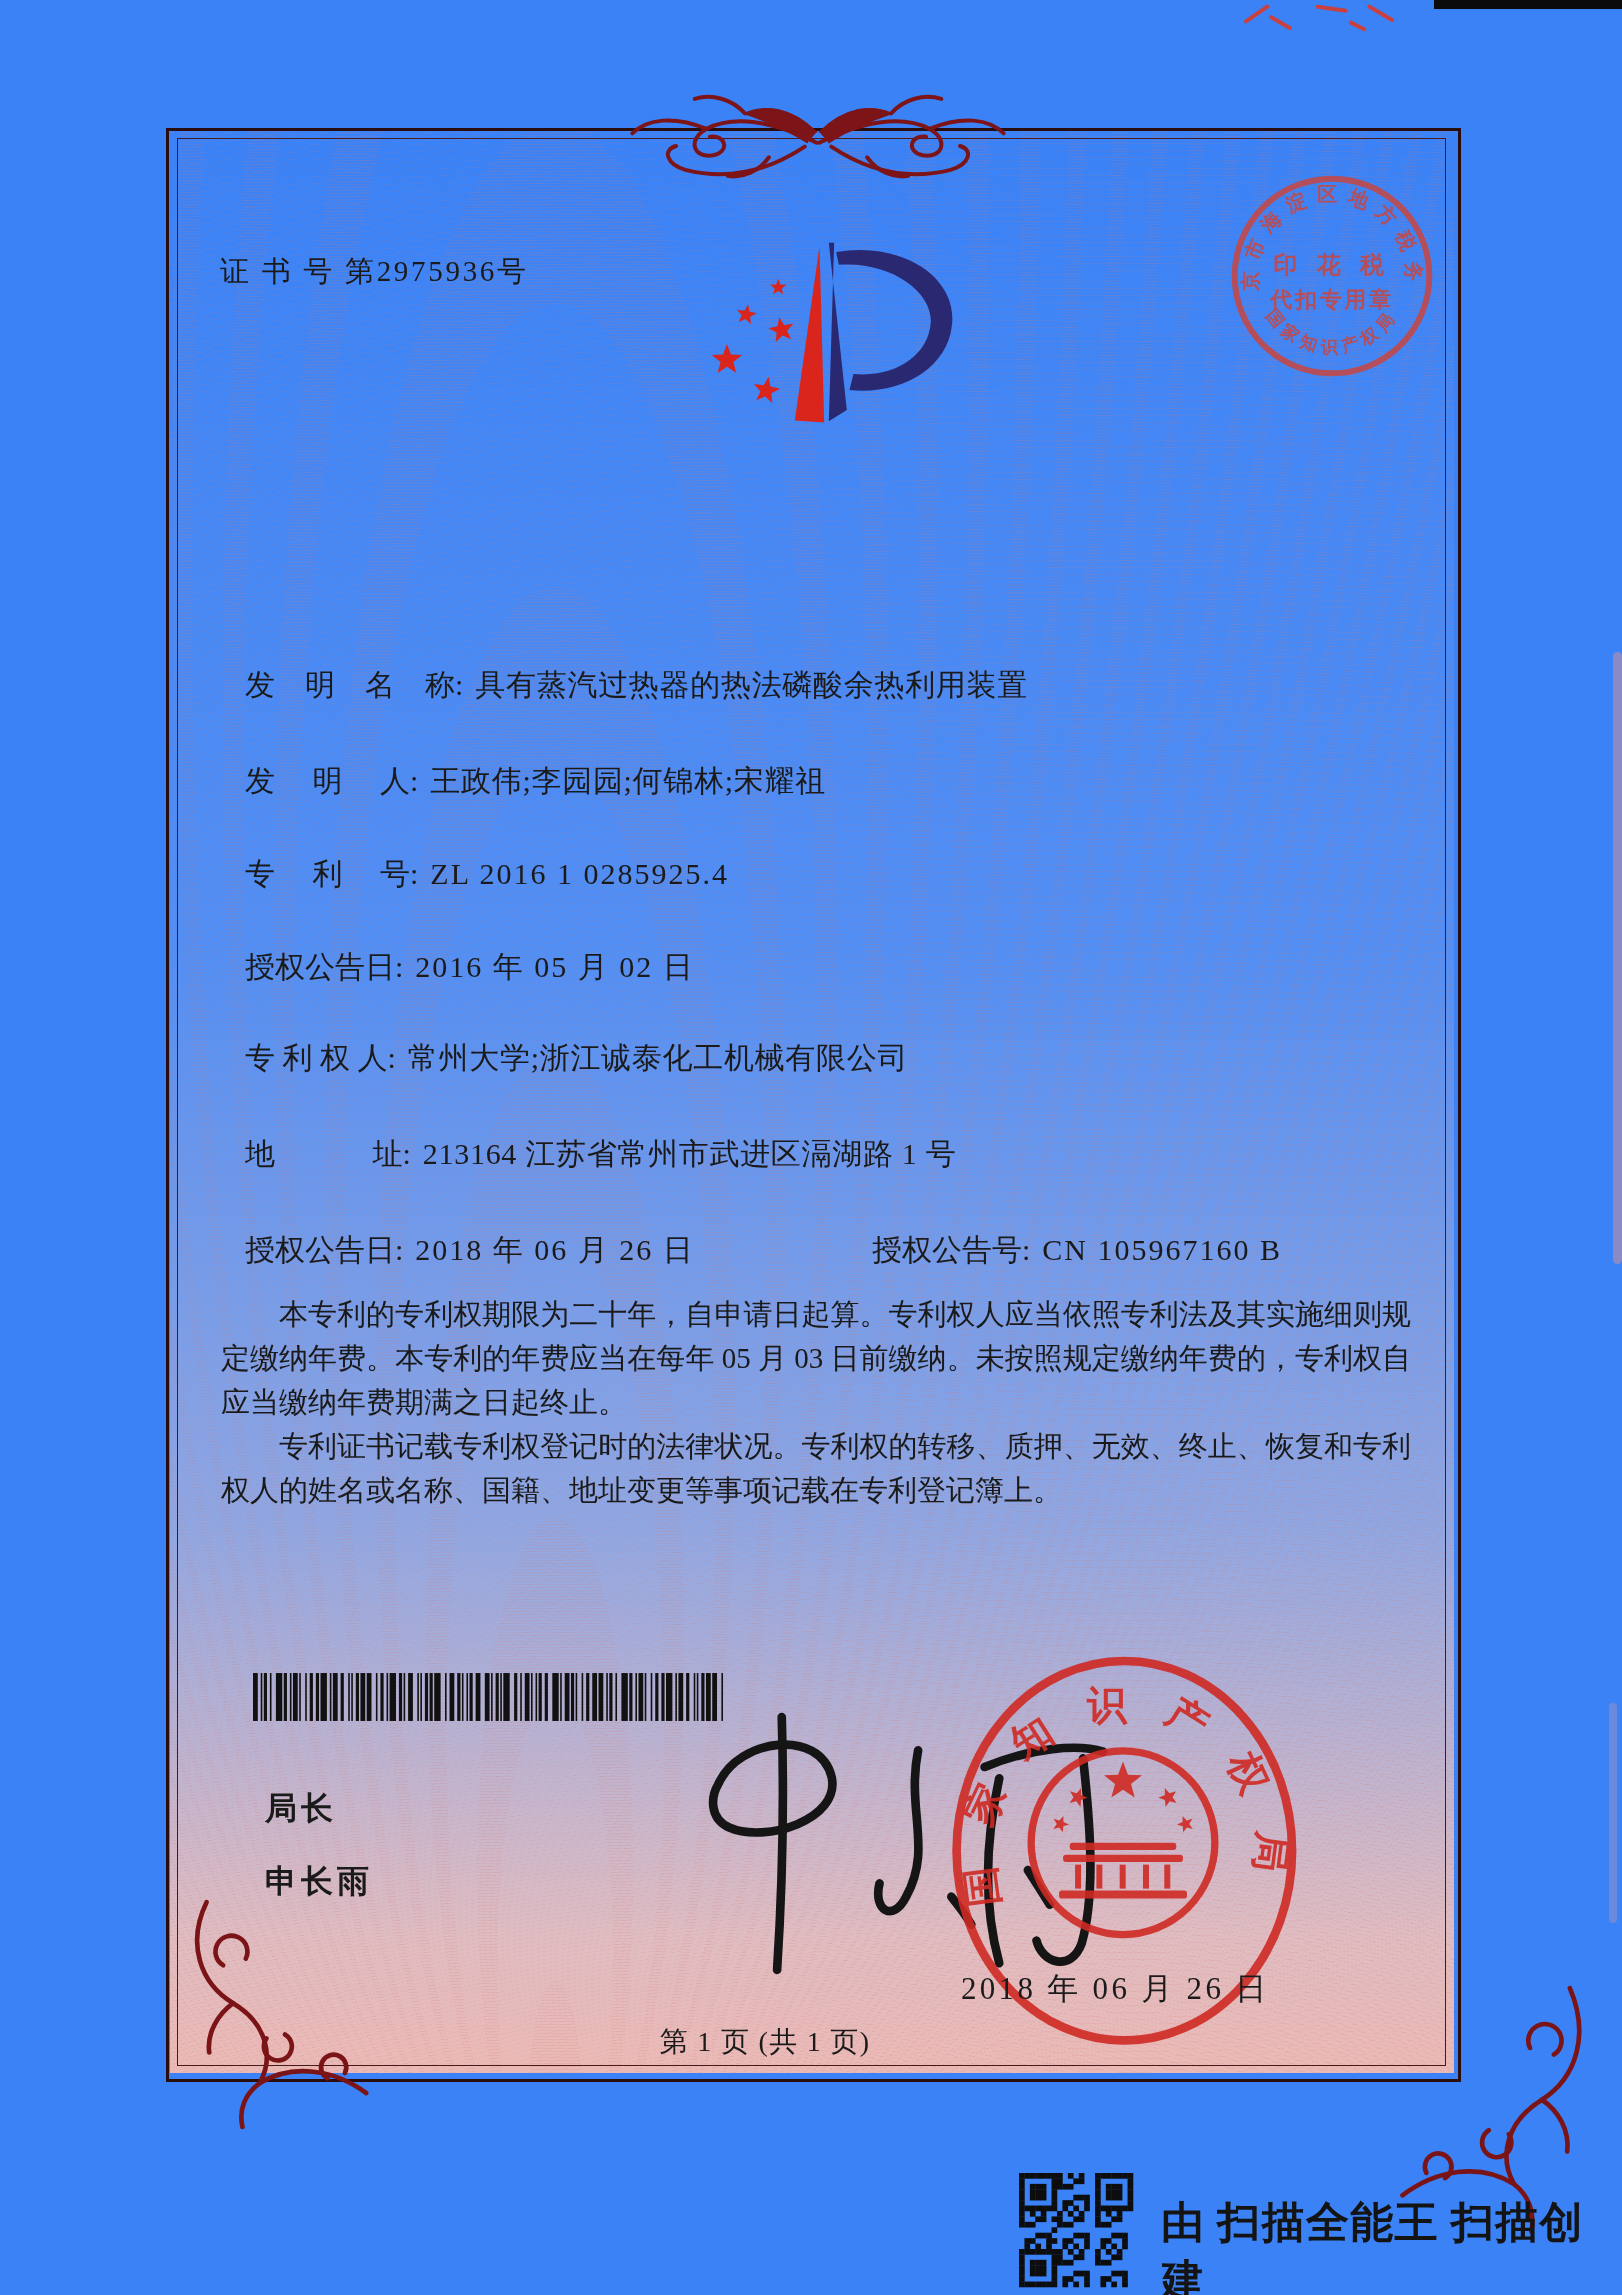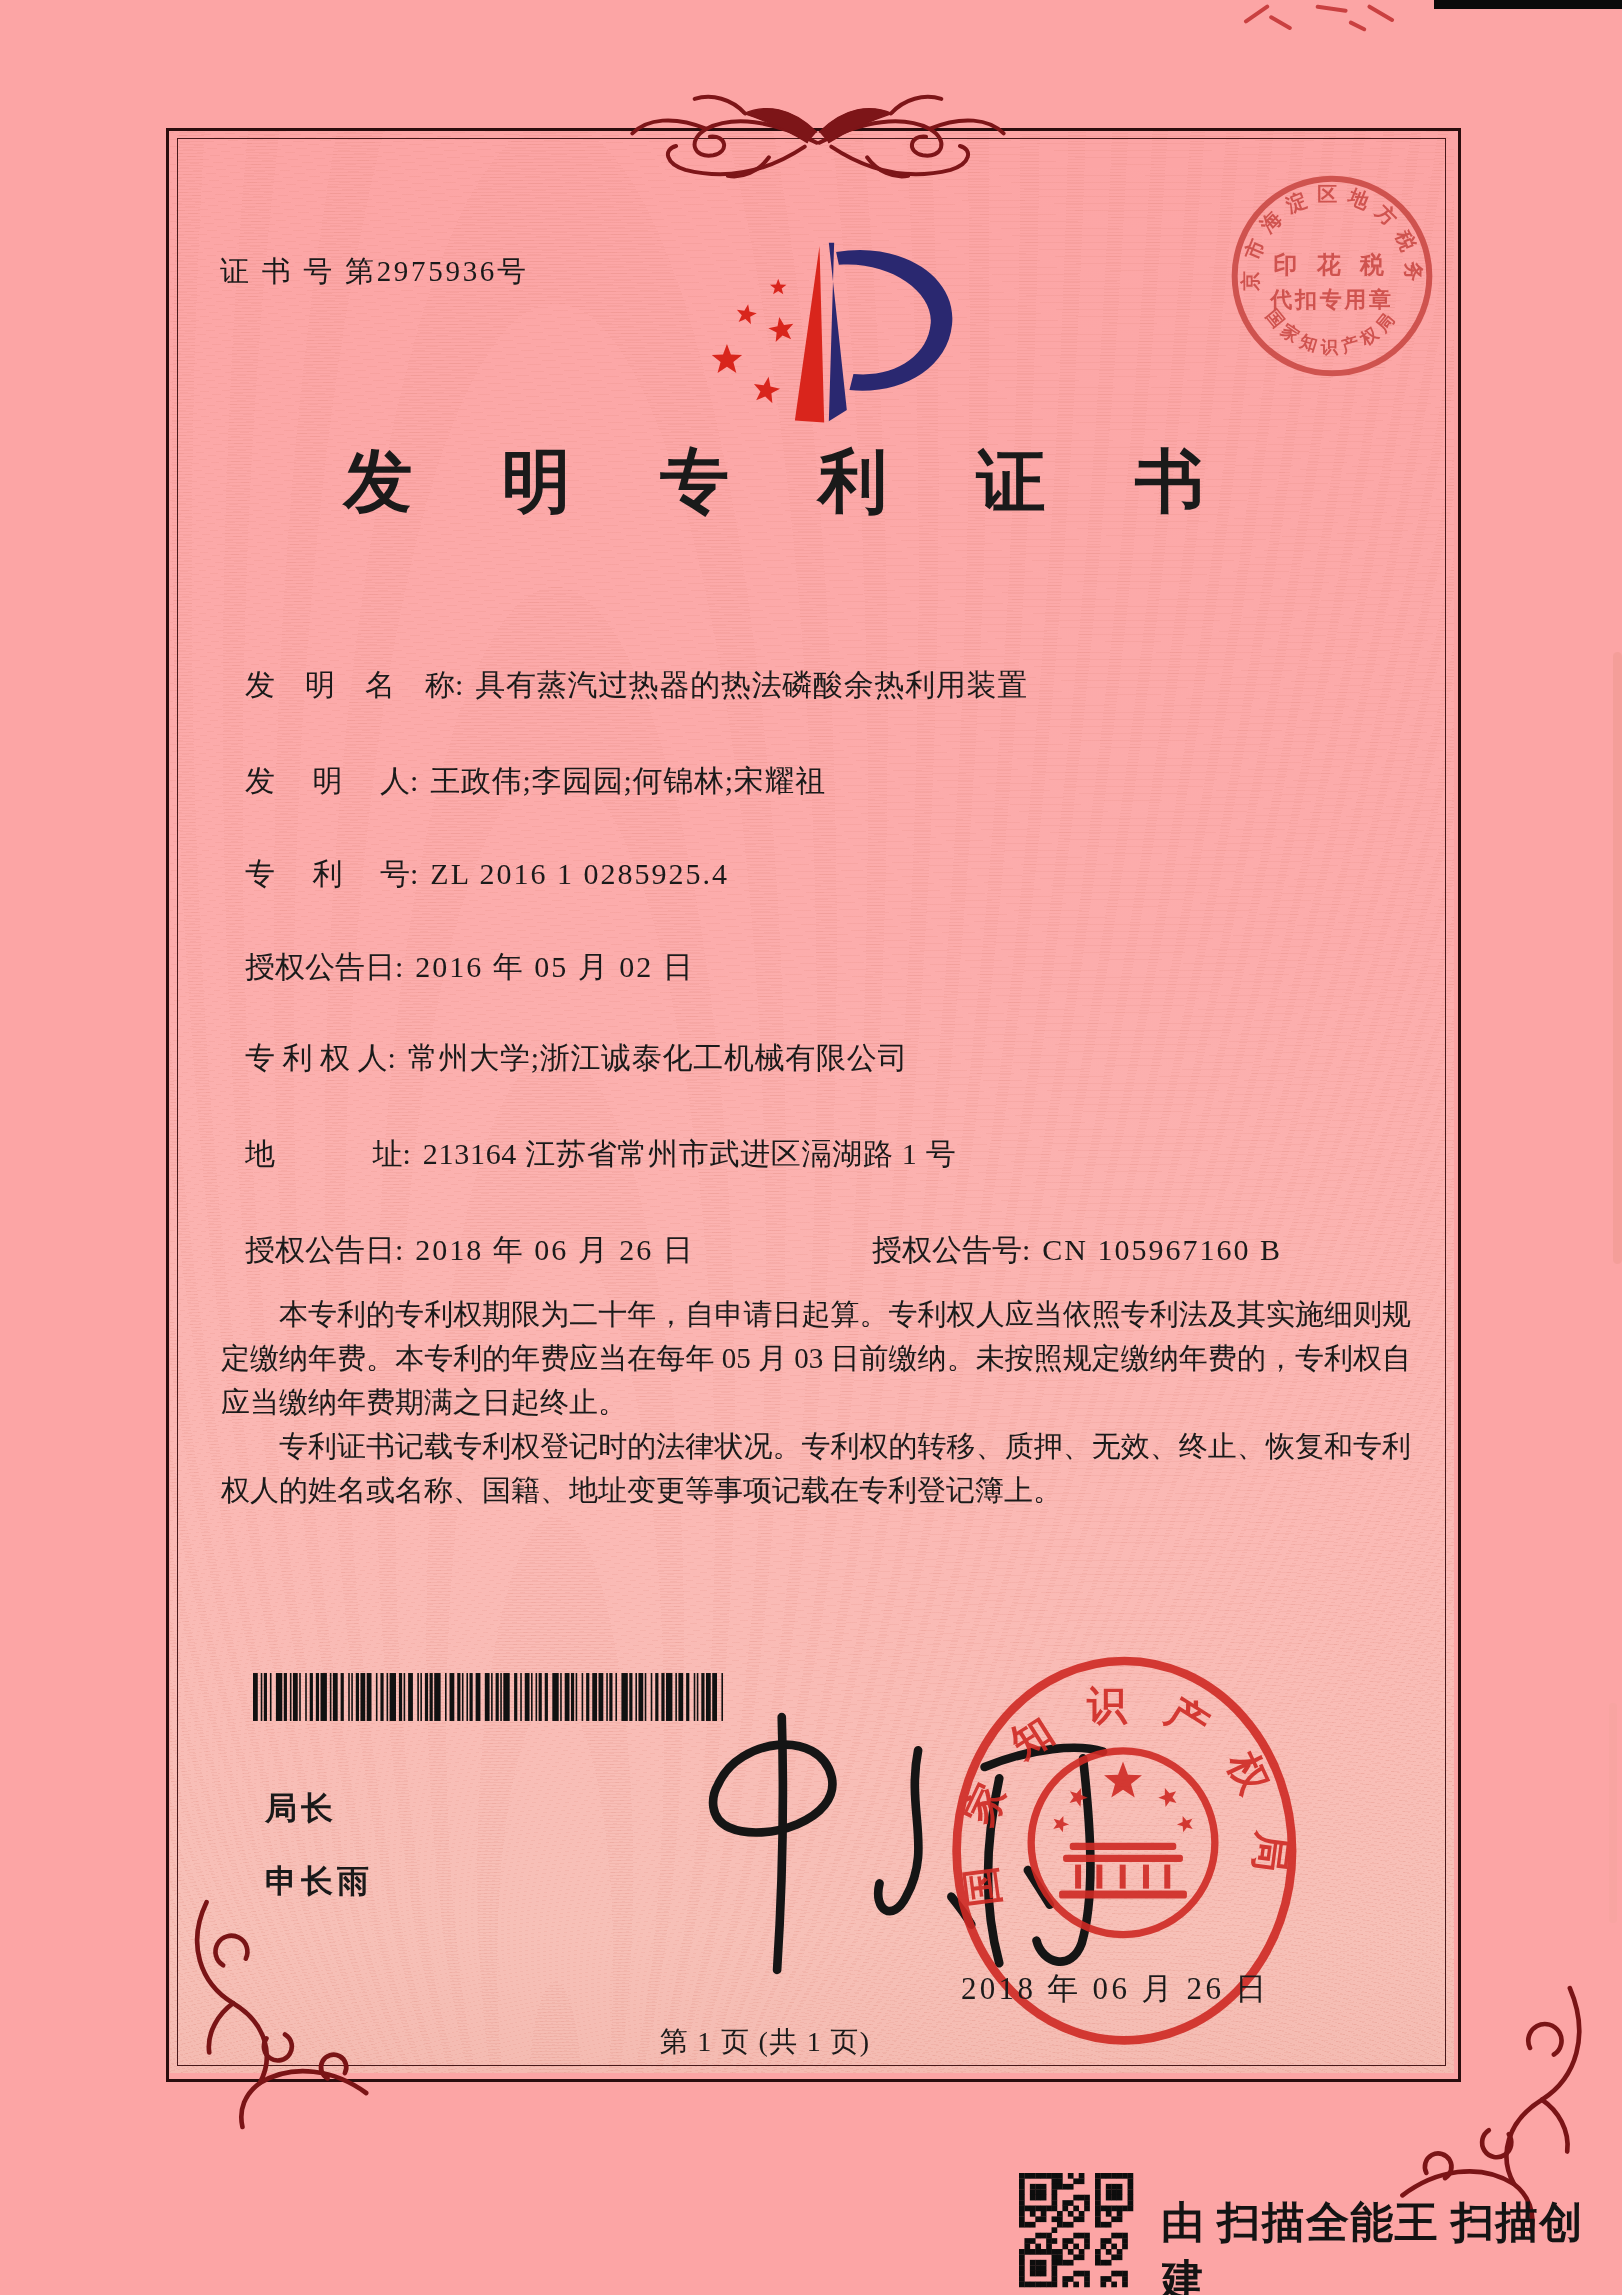--- a/index.html
+++ b/index.html
@@ -1,16 +1,16 @@
 <!DOCTYPE html>
 <html style="font-size:10.6px"><head>
 <meta charset="utf-8">
 <style>
   html,body{margin:0;padding:0;background:#e9e7e6;}
-  .page{position:relative;width:1622px;height:2295px;background:#fca5a5;overflow:hidden;
+  .page{position:relative;width:1622px;height:2295px;background:#3b82f6;overflow:hidden;
         font-family:"Liberation Serif","DejaVu Serif",serif;color:#1a1a1a;}
   .abs{position:absolute;}
   
   .cert-bg{left:170px;top:131px;width:1284px;height:1942px;
     background:
       repeating-radial-gradient(932px 279px at 30% 108%, rgba(213,118,104,0.14) 0 1.3px, rgba(255,255,255,0) 1.3px 10px),
       repeating-radial-gradient(1065px 333px at 75% 112%, rgba(213,118,104,0.12) 0 1.3px, rgba(255,255,255,0) 1.3px 11.3px),
       linear-gradient(180deg, rgba(255,245,242,0) 0%, rgba(252,228,222,0.12) 42%, rgba(249,210,200,0.45) 72%, rgba(246,196,186,0.88) 93%, rgba(244,188,178,0.95) 100%);}
   .frame-outer{left:166px;top:128px;width:1289px;height:1948px;border:3.3px solid #2a0d0e;}
   .frame-inner{left:177px;top:138px;width:1267px;height:1926px;border:1.3px solid #47191b;}
@@ -101,21 +101,20 @@
     <polygon points="211,24 174,286 218,289" fill="#d9251c"></polygon>
     <polygon points="225,19 233,19 225,287 252,270" fill="#2a2870"></polygon>
     <path d="M236,33 C330,16 418,68 410,142 C403,210 330,248 256,240 L262,216 C322,222 374,190 378,140 C382,92 316,46 240,52 Z" fill="#2a2870"></path>
     <polygon fill="#d9251c" points="149.0,73.0 152.2,81.6 161.4,82.0 154.2,87.7 156.6,96.5 149.0,91.5 141.4,96.5 143.8,87.7 136.6,82.0 145.8,81.6"></polygon>
     <polygon fill="#d9251c" points="103.8,111.2 105.8,122.3 116.8,124.8 106.9,130.2 108.0,141.4 99.8,133.6 89.5,138.1 94.3,127.9 86.9,119.5 98.1,121.0"></polygon>
     <polygon fill="#d9251c" points="150.5,130.3 157.7,142.5 171.7,140.6 162.3,151.2 168.4,163.9 155.5,158.3 145.2,168.0 146.6,153.9 134.2,147.2 148.0,144.2"></polygon>
     <polygon fill="#d9251c" points="72.0,171.0 77.9,186.8 94.8,187.6 81.6,198.1 86.1,214.4 72.0,205.1 57.9,214.4 62.4,198.1 49.2,187.6 66.1,186.8"></polygon>
     <polygon fill="#d9251c" points="134.6,220.3 137.3,234.9 151.8,238.1 138.8,245.1 140.2,259.9 129.5,249.7 115.9,255.6 122.3,242.2 112.5,231.1 127.1,233.1"></polygon>
   </svg>
 
-  <div class="abs title">发 明 专 利 证 书</div>
 
   <div class="abs frow" style="top:665px;">
     <span class="lab">发　明　名　称:</span><span class="val">具有蒸汽过热器的热法磷酸余热利用装置</span>
   </div>
   <div class="abs frow" style="top:761px;">
     <span class="lab">发　 明　 人:</span><span class="val">王政伟;李园园;何锦林;宋耀祖</span>
   </div>
   <div class="abs frow" style="top:854px;">
     <span class="lab">专　 利　 号:</span><span class="val num">ZL 2016 1 0285925.4</span>
   </div>

